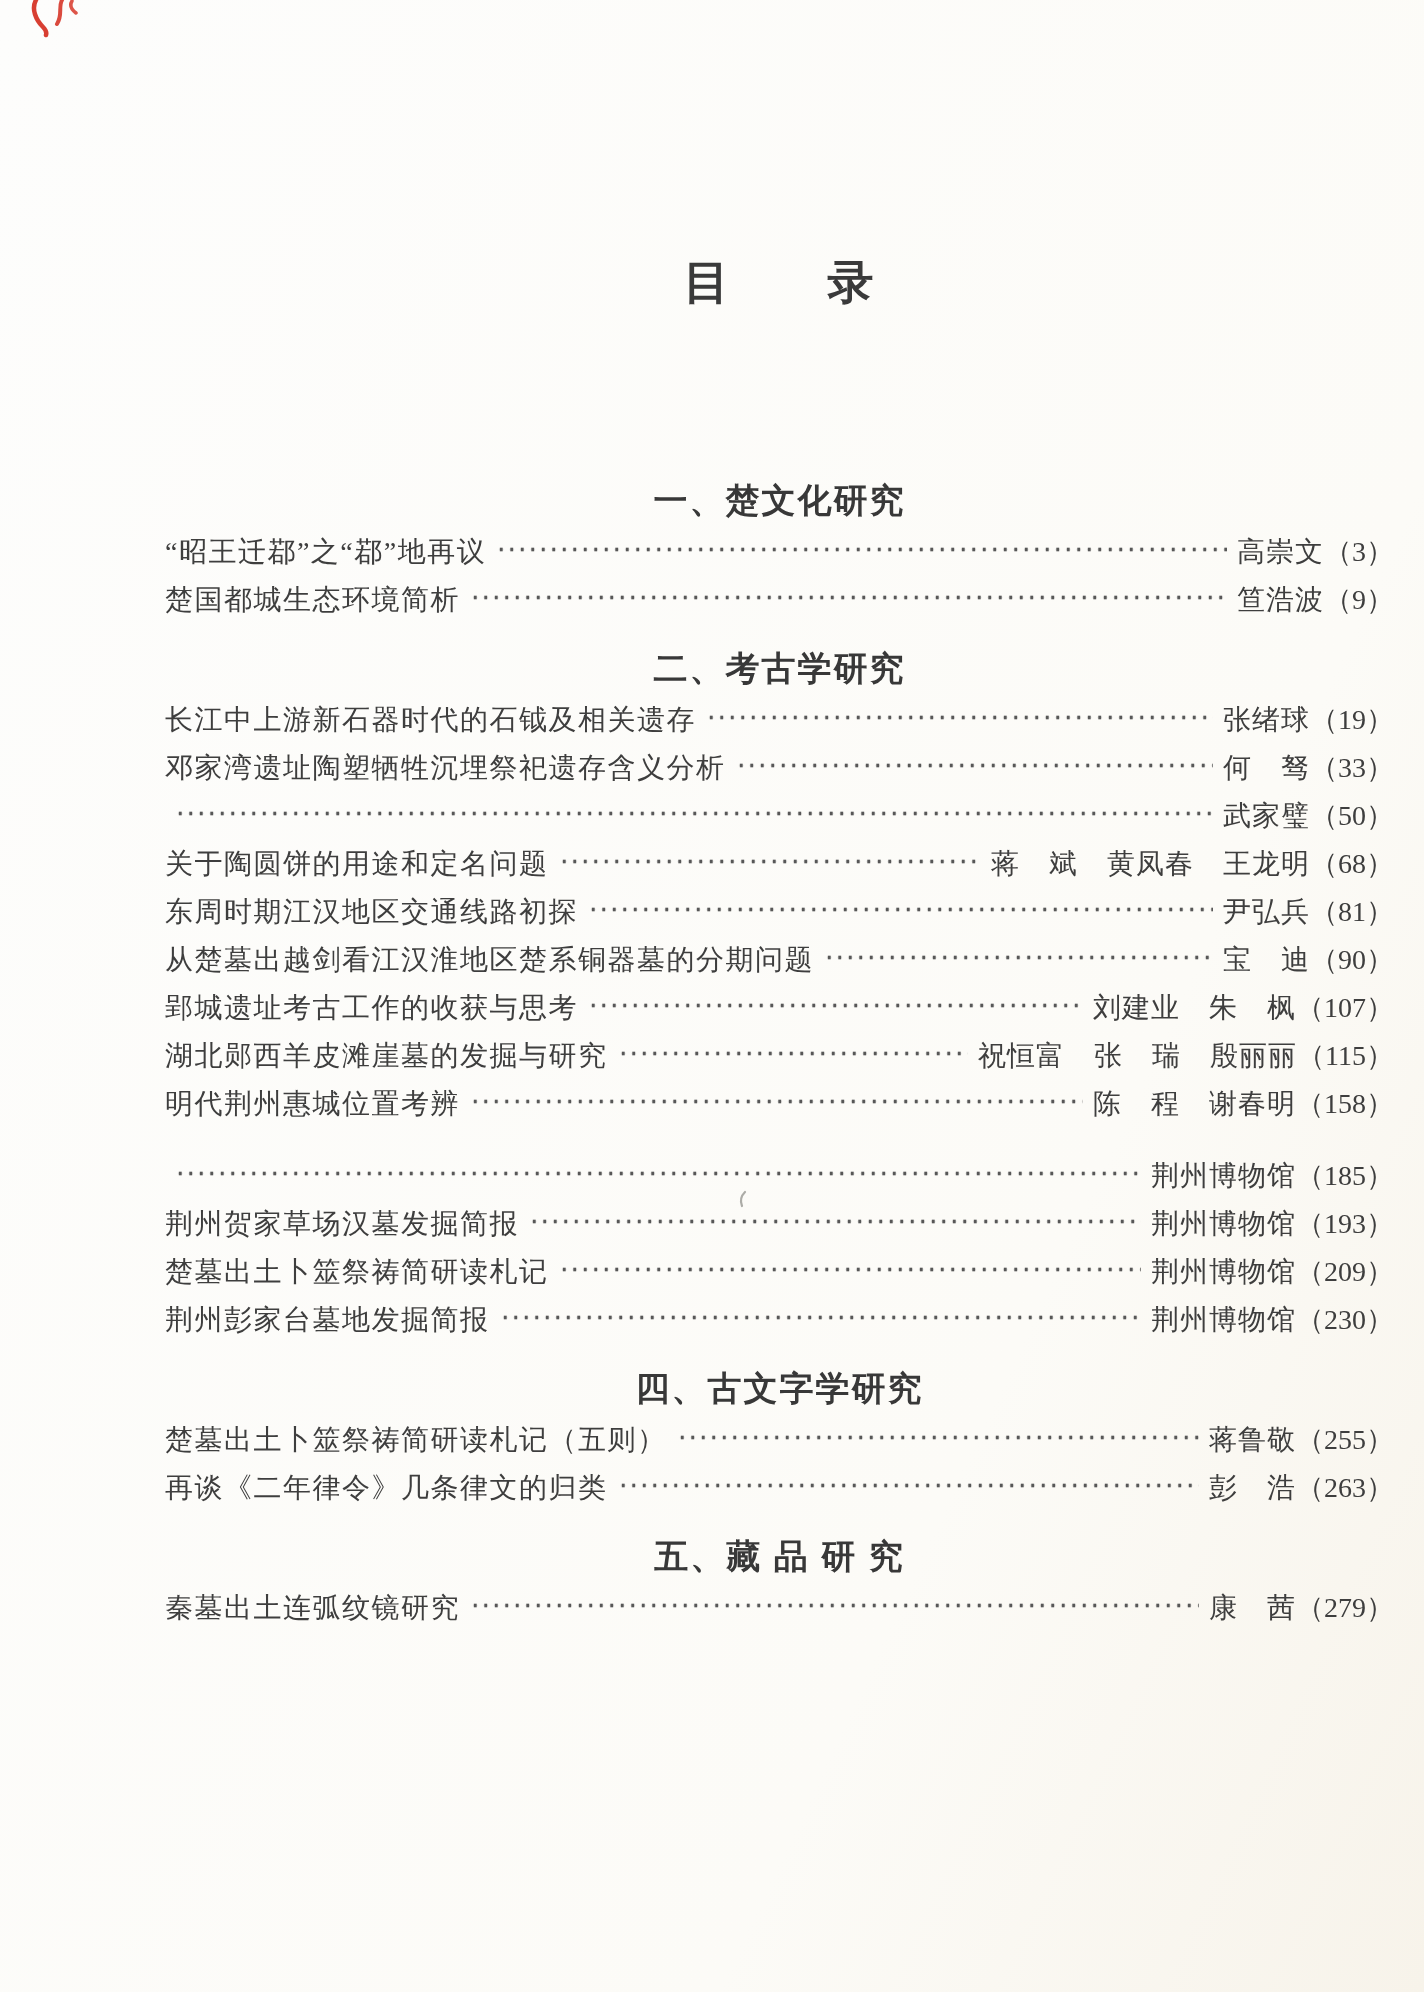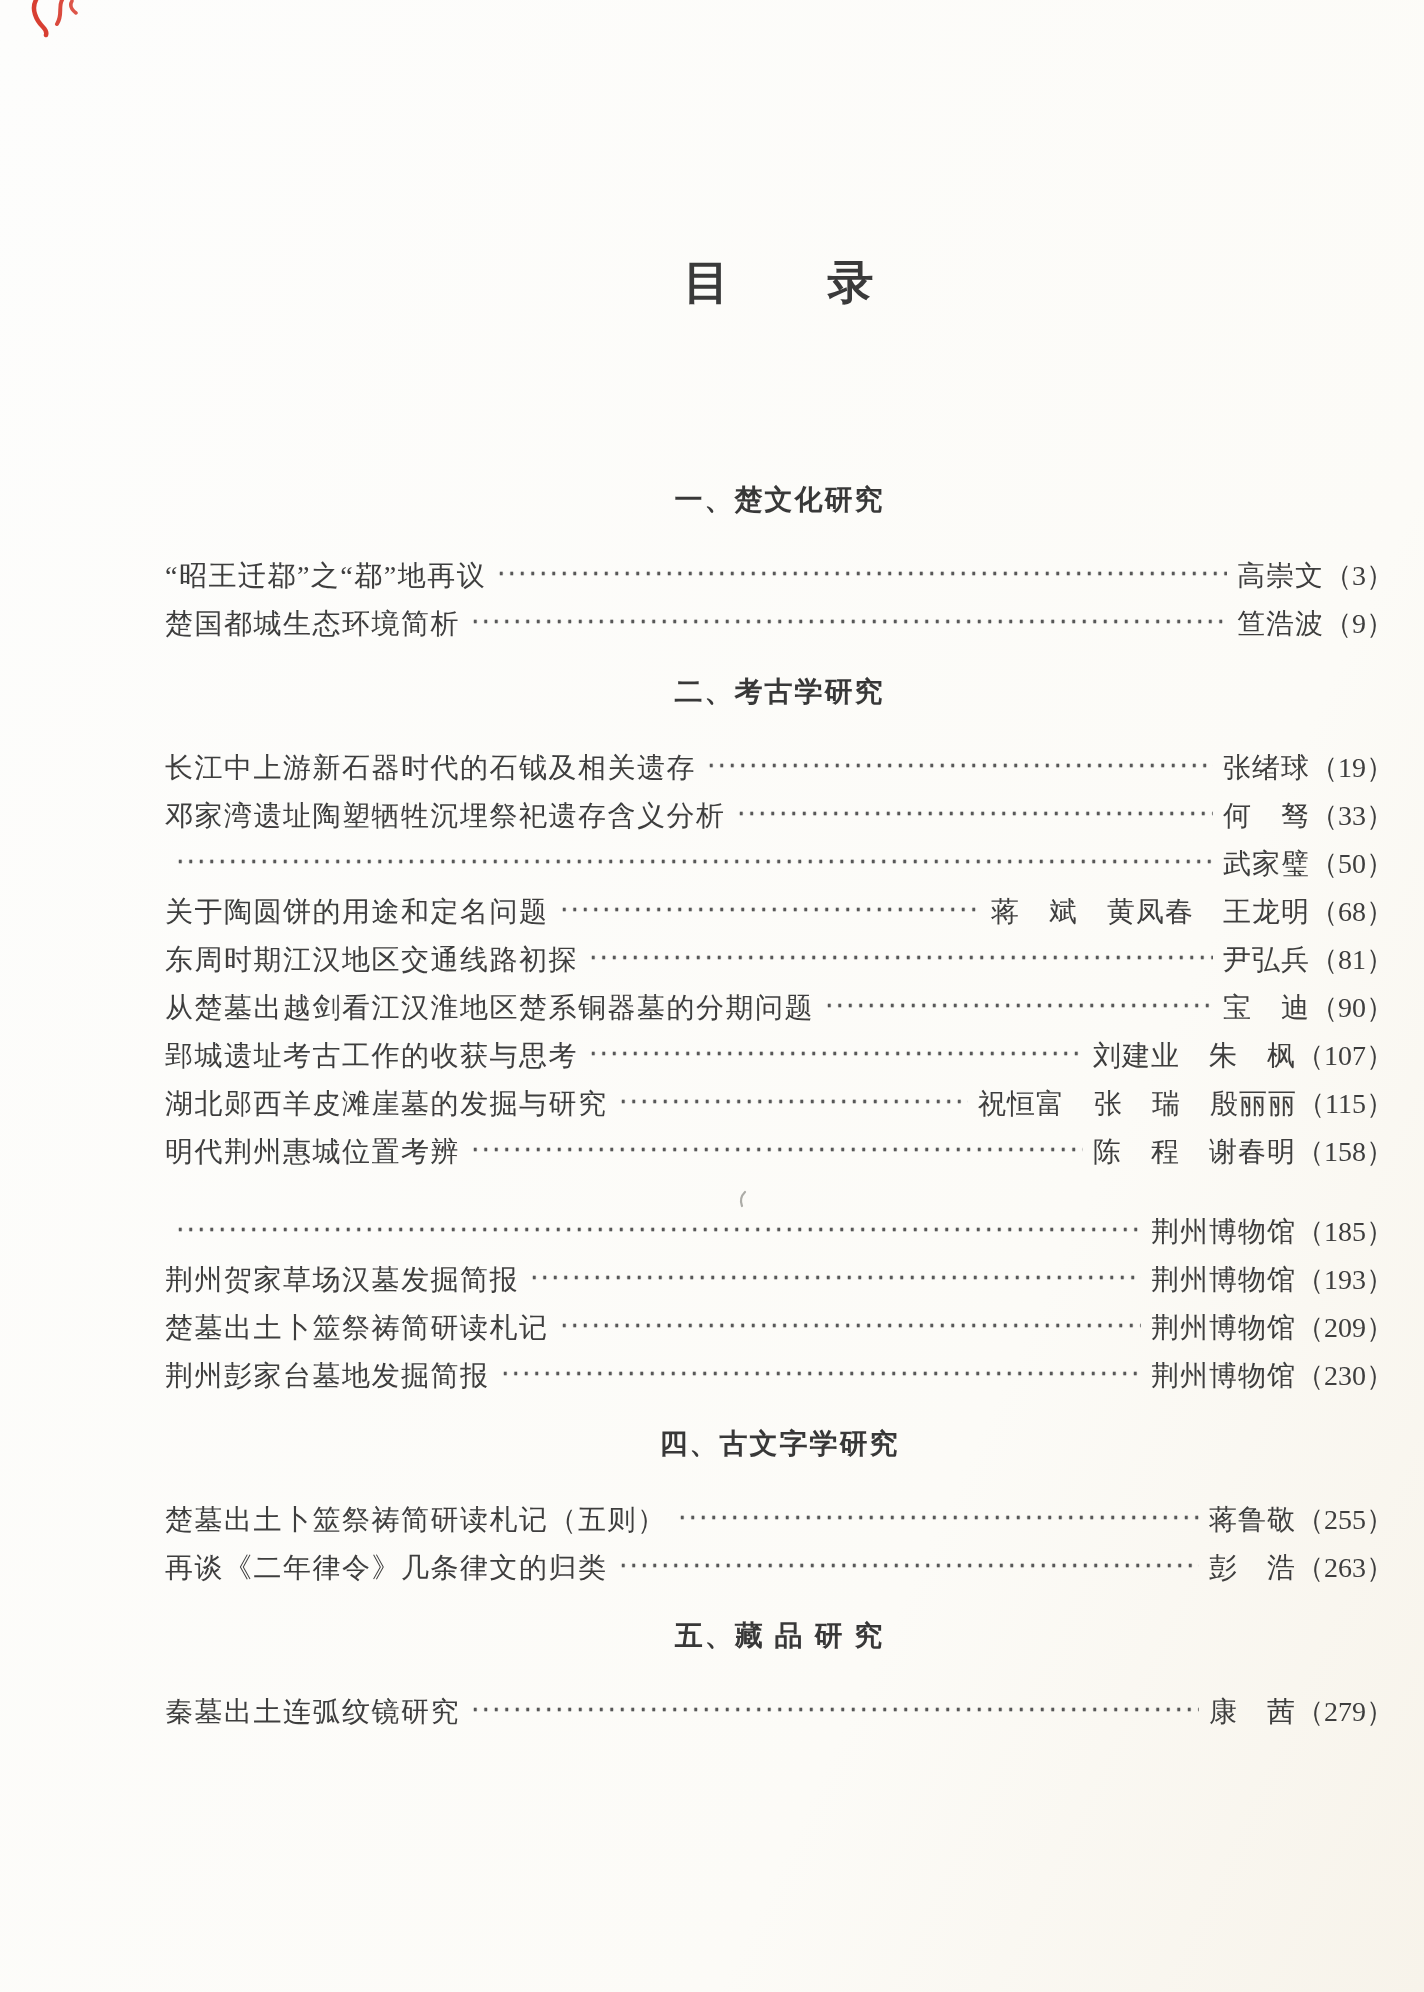--- a/index.html
+++ b/index.html
@@ -23,28 +23,28 @@
     text-align: center;
     color: #3a3a3a;
     letter-spacing: 2px;
   }
   section { margin: 0; }
   section.toc-section:first-of-type { margin-top: 166px; }
   section.toc-section + section.toc-section { margin-top: 24px; }
   .section-heading {
     margin: 0;
     font-family: "Liberation Sans", sans-serif;
-    font-size: 28px;
+    font-size: 34px;
     font-weight: 700;
     line-height: 40px;
     text-align: center;
     color: #383838;
     letter-spacing: 2px;
   }
-  .entries { margin-top: 32px; }
+  .entries { margin-top: 8px; }
   .entry {
     display: flex;
     align-items: baseline;
     font-size: 28px;
     line-height: 48px;
     white-space: nowrap;
   }
   .etitle { letter-spacing: 1.5px; }
   .leader {
     flex: 1 1 auto;

